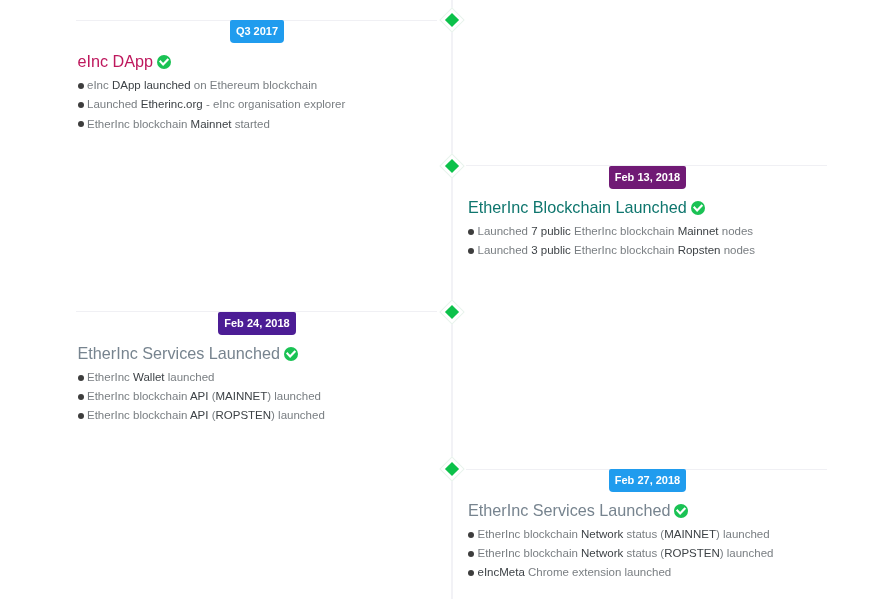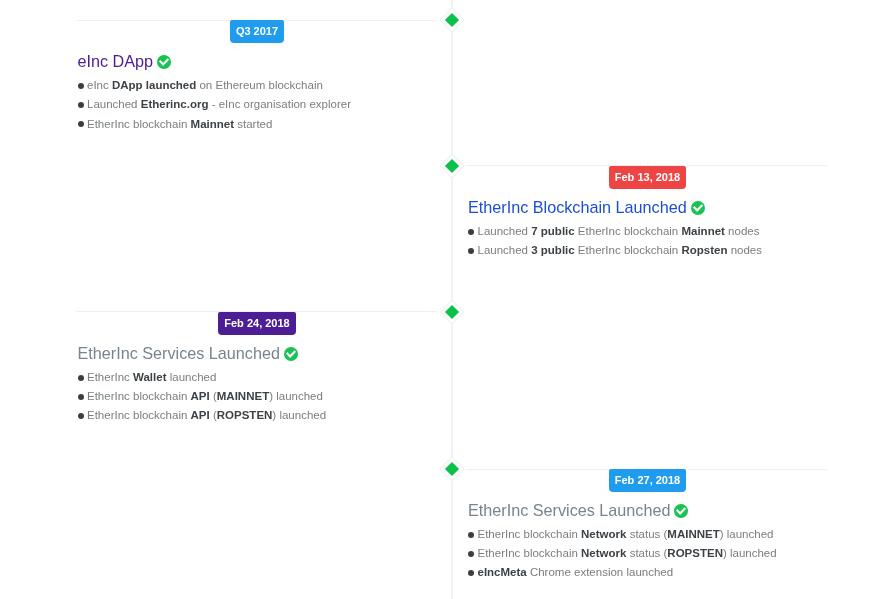--- a/index.html
+++ b/index.html
@@ -21,61 +21,61 @@
   .entry.left .topline { left:-1.5px; width:361px; }
   .entry.right .topline { left:-2px; width:361px; }
   .badge-row { position:absolute; top:0.5px; left:0; width:359px; text-align:center; }
   .badge { display:inline-block; background:#209cee; color:#ffffff; font-size:11px; font-weight:bold;
            padding:0 6px; height:23px; line-height:23px; border-radius:2px 2px 4px 4px; }
   .entry-title { margin:0; position:absolute; top:33.5px; left:0; font-size:16.2px; font-weight:normal;
                  color:#77848f; line-height:16px; white-space:nowrap; }
   svg.check { vertical-align:-2px; margin-left:-0.5px; }
   .bullets { margin:0; padding:0; list-style:none; position:absolute; top:56.5px; left:0; }
   .bullets li { font-size:11.5px; color:#797e82; line-height:19.2px; white-space:nowrap; }
-  .bullets li b { color:#3d4246; font-weight:bold; }
+  .bullets li b { color:#3d4246; font-weight:normal; }
   .bu { display:inline-block; width:6px; height:6px; border-radius:50%; background:#3d3d3d;
         vertical-align:0.2px; margin-right:3.5px; }
   .dw { position:absolute; left:439px; width:25px; height:25px; }
   .dw .outer { position:absolute; left:3.5px; top:3.5px; width:18px; height:18px;
                border:1px solid #e8f3ec; background:#fff; transform:rotate(45deg); }
   .dw .inner { position:absolute; left:7.5px; top:7.5px; width:10px; height:10px;
                background:#0cc14a; transform:rotate(45deg); }
 </style>
 </head>
 <body>
 
 <div class="timeline">
   <div class="spine" style="background: rgb(242, 242, 246);"></div>
 
   <div class="entry left" style="top:19.6px">
     <div class="topline" style="background: rgb(240, 240, 244);"></div>
     <div class="badge-row">
       <span class="badge" style="background: rgb(32, 156, 238);">Q3 2017</span>
     </div>
-    <h3 class="entry-title" style="color: #4c1d95;"><span>eInc DApp</span> <svg class="check" width="14" height="14" viewBox="0 0 16 16">
+    <h3 class="entry-title" style="color: #be185d;"><span>eInc DApp</span> <svg class="check" width="14" height="14" viewBox="0 0 16 16">
           <circle cx="8" cy="8" r="8" fill="#1ac254"></circle>
           <path d="M4.0 7.6 L7.0 10.8 L12.1 5.4" stroke="#fff" stroke-width="2.5" fill="none" stroke-linecap="square" stroke-linejoin="miter"></path>
         </svg></h3>
     <ul class="bullets">
         <li style="color: rgb(121, 126, 130);"><span class="bu" style="background: rgb(61, 61, 61);"></span><span>eInc </span><b style="color: rgb(61, 66, 70);">DApp launched</b><span> on Ethereum blockchain</span></li>
         <li style="color: rgb(121, 126, 130);"><span class="bu" style="background: rgb(61, 61, 61);"></span><span>Launched </span><b style="color: rgb(61, 66, 70);">Etherinc.org</b><span> - eInc organisation explorer</span></li>
         <li style="color: rgb(121, 126, 130);"><span class="bu" style="background: rgb(61, 61, 61);"></span><span>EtherInc blockchain </span><b style="color: rgb(61, 66, 70);">Mainnet</b><span> started</span></li>
       </ul>
   </div>
   <div class="dw" style="top:7.6px">
       <div class="outer"></div>
       <div class="inner" style="background: rgb(12, 193, 74);"></div>
     </div>
 
   <div class="entry right" style="top:165.4px">
     <div class="topline" style="background: rgb(240, 240, 244);"></div>
     <div class="badge-row">
-      <span class="badge" style="background: #ef4444;">Feb 13, 2018</span>
+      <span class="badge" style="background: #701a75;">Feb 13, 2018</span>
     </div>
-    <h3 class="entry-title" style="color: #1d4ed8;"><span>EtherInc Blockchain Launched</span> <svg class="check" width="14" height="14" viewBox="0 0 16 16">
+    <h3 class="entry-title" style="color: #0f766e;"><span>EtherInc Blockchain Launched</span> <svg class="check" width="14" height="14" viewBox="0 0 16 16">
           <circle cx="8" cy="8" r="8" fill="#1ac254"></circle>
           <path d="M4.0 7.6 L7.0 10.8 L12.1 5.4" stroke="#fff" stroke-width="2.5" fill="none" stroke-linecap="square" stroke-linejoin="miter"></path>
         </svg></h3>
     <ul class="bullets">
         <li style="color: rgb(121, 126, 130);"><span class="bu" style="background: rgb(61, 61, 61);"></span><span>Launched </span><b style="color: rgb(61, 66, 70);">7 public</b><span> EtherInc blockchain </span><b style="color: rgb(61, 66, 70);">Mainnet</b><span> nodes</span></li>
         <li style="color: rgb(121, 126, 130);"><span class="bu" style="background: rgb(61, 61, 61);"></span><span>Launched </span><b style="color: rgb(61, 66, 70);">3 public</b><span> EtherInc blockchain </span><b style="color: rgb(61, 66, 70);">Ropsten</b><span> nodes</span></li>
       </ul>
   </div>
   <div class="dw" style="top:153.5px">
       <div class="outer"></div>

